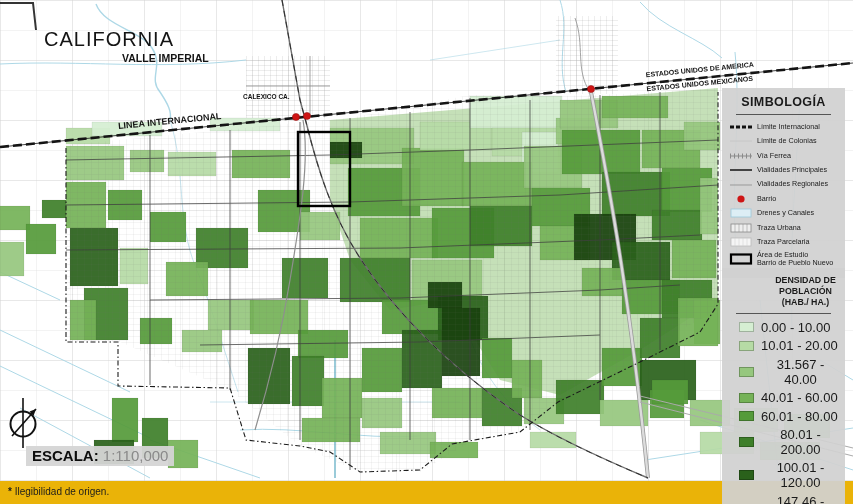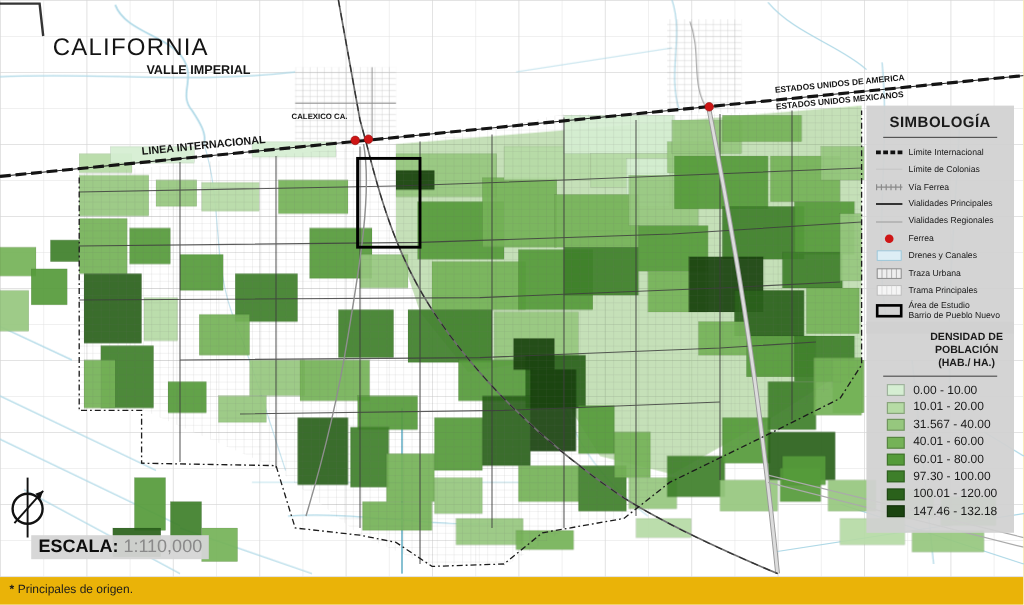--- a/index.html
+++ b/index.html
@@ -9,21 +9,21 @@
 
   .legend{position:absolute;background:rgba(209,209,209,0.93);color:#1a1a1a;}
   #simbologia{left:722px;top:88px;width:123px;padding:7px 5px 9px;box-sizing:border-box;}
   #simbologia .ttl{text-align:center;font-weight:bold;font-size:12.5px;letter-spacing:.4px;}
   .legend hr{border:none;border-top:1px solid #555;margin:5px 9px 6px;}
   .sym-row{display:flex;align-items:center;gap:4px;margin:2.4px 0 2.4px 2px;font-size:7.2px;line-height:1.15;}
   .sym-cell{width:24px;flex:none;display:flex;justify-content:center;align-items:center;}
 
   #densidad{left:722px;top:268px;width:123px;padding:7px 5px 9px;box-sizing:border-box;}
   #densidad .ttl{text-align:center;font-weight:bold;font-size:8.8px;line-height:1.25;margin-left:44px;}
-  .den-row{display:flex;align-items:center;gap:7px;margin:3.4px 0 3.4px 12px;font-size:10px;}
+  .den-row{display:flex;align-items:center;gap:7px;margin:3.4px 0 3.4px 12px;font-size:13px;text-align:center;}
   .den-swatch{width:13px;height:8px;flex:none;border:0.5px solid rgba(0,0,0,.25);}
 
   #escala{left:26px;top:446px;padding:1px 6px 2px;font-size:15px;background:rgba(213,213,213,.95);}
   #escala b{color:#0d0d0d;}
   #escala span{color:#8a8a8a;}
 
   .footnote{position:absolute;left:8px;top:486px;font-size:10px;color:#1c1c1c;}
   .footnote b{font-weight:bold;}
 </style>
 </head>
@@ -299,21 +299,21 @@
             </svg>
           </span>
           <span>Vialidades Regionales</span>
         </div>
         <div class="sym-row">
           <span class="sym-cell">
             <svg width="24" height="12" viewBox="0 0 24 12">
               <circle cx="12" cy="6" r="3.6" fill="#ce1515"></circle>
             </svg>
           </span>
-          <span>Ferrea</span>
+          <span>Barrio</span>
         </div>
         <div class="sym-row">
           <span class="sym-cell">
             <svg width="24" height="12" viewBox="0 0 24 12">
               <rect x="2" y="2" width="20" height="8" fill="#ddeef5" stroke="#9cc7da" stroke-width="0.8"></rect>
             </svg>
           </span>
           <span>Drenes y Canales</span>
         </div>
         <div class="sym-row">
@@ -325,21 +325,21 @@
           </span>
           <span>Traza Urbana</span>
         </div>
         <div class="sym-row">
           <span class="sym-cell">
             <svg width="24" height="12" viewBox="0 0 24 12">
               <rect x="2" y="2" width="20" height="8" fill="#f5f5f5" stroke="#bbb" stroke-width="0.8"></rect>
               <path d="M6,2 V10 M10,2 V10 M14,2 V10 M18,2 V10" stroke="#ccc" stroke-width="0.5"></path>
             </svg>
           </span>
-          <span>Trama Principales</span>
+          <span>Traza Parcelaria</span>
         </div>
         <div class="sym-row">
           <span class="sym-cell">
             <svg width="24" height="12" viewBox="0 0 24 12">
               <rect x="2" y="1.5" width="20" height="9" fill="none" stroke="#000" stroke-width="2.2"></rect>
             </svg>
           </span>
           <span>Área de Estudio<div>Barrio de Pueblo Nuevo</div></span>
         </div>
       </div>
@@ -367,35 +367,35 @@
         <div class="den-row">
           <span class="den-swatch" style="background: rgb(117, 178, 87);"></span>
           <span>40.01 - 60.00</span>
         </div>
         <div class="den-row">
           <span class="den-swatch" style="background: rgb(85, 155, 58);"></span>
           <span>60.01 - 80.00</span>
         </div>
         <div class="den-row">
           <span class="den-swatch" style="background: rgb(62, 127, 42);"></span>
-          <span>97.30 - 100.00</span>
+          <span>80.01 - 200.00</span>
         </div>
         <div class="den-row">
           <span class="den-swatch" style="background: rgb(42, 97, 27);"></span>
           <span>100.01 - 120.00</span>
         </div>
         <div class="den-row">
           <span class="den-swatch" style="background: rgb(26, 67, 15);"></span>
           <span>147.46 - 132.18</span>
         </div>
       </div>
   </div>
 
   <div class="legend" id="escala">
     <b>ESCALA:</b>
     <span>1:110,000</span>
   </div>
 
   <div class="footnote">
     <b>*</b>
-    <span>Principales de origen.</span>
+    <span>Ilegibilidad de origen.</span>
   </div>
 </div>
 
 </body></html>

